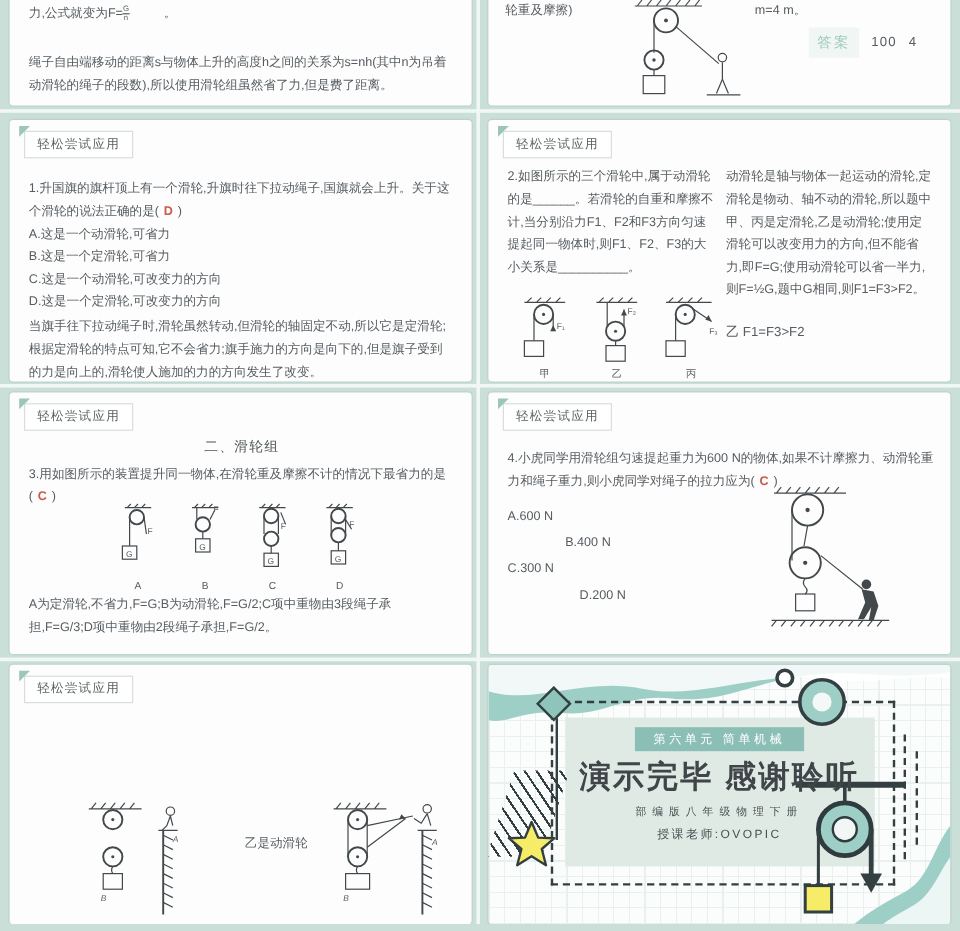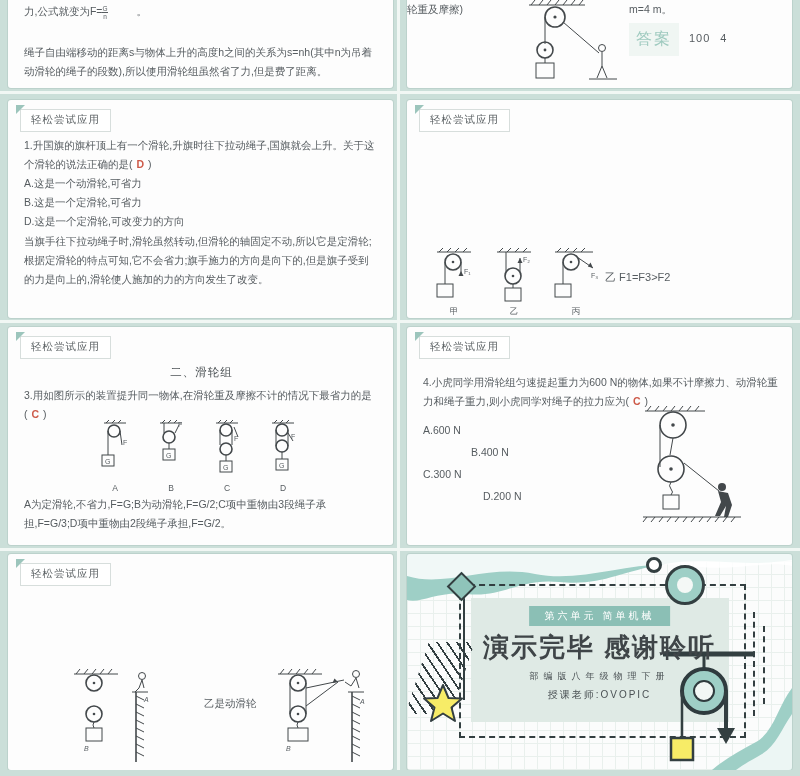--- a/index.html
+++ b/index.html
@@ -25,21 +25,21 @@
   .opt{display:block;}
   .frac{display:inline-block;vertical-align:middle;text-align:center;font-size:6.5px;line-height:1.1;}
   .frac .den{display:block;border-top:1px solid #565c60;}
 
   .content{position:absolute;left:16px;right:14px;}
   .twocol{display:flex;gap:10px;}
   .twocol .lc{flex:0 0 172px;}
   .twocol .rc{flex:1;}
 
   .ansrow{display:flex;align-items:center;gap:10px;}
-  .anslabel{color:#9fcabf;background:#f0f6f3;font-size:16px;padding:2px 7px;letter-spacing:2px;}
+  .anslabel{color:#9fcabf;background:#f0f6f3;font-size:12px;padding:2px 7px;letter-spacing:2px;margin-left:45px;}
   .ansvals{color:#565c60;font-size:11px;letter-spacing:1px;}
 
   svg{display:block;}
   svg .ln{stroke:#43484b;stroke-width:1;fill:none;}
   svg .thk{stroke:#43484b;stroke-width:1.6;fill:none;}
   svg .fil{fill:#43484b;stroke:none;}
   svg text{fill:#565c60;font-size:7px;font-family:"Liberation Sans",sans-serif;}
   .diag-label{font-size:8.5px;color:#565c60;text-align:center;margin-top:2px;}
 
   
@@ -79,21 +79,21 @@
   <div class="content txt" style="top:132px">
     <div>
       <span>力,公式就变为F=</span><span class="frac"><span>G</span><span class="den">n</span></span>
       <span style="margin-left:26px">。</span>
     </div>
     <div style="margin-top:22px">绳子自由端移动的距离s与物体上升的高度h之间的关系为s=nh(其中n为吊着动滑轮的绳子的段数),所以使用滑轮组虽然省了力,但是费了距离。</div>
   </div>
 </div>
 
 <div class="slide col2 row1">
-  <div class="content txt" style="top:130px;left:0">
+  <div class="content txt" style="top:130px;left:14px">
     <span>轮重及摩擦)</span>
   </div>
   <svg width="150" height="86" viewBox="0 0 150 86" style="position:absolute;left:92px;top:128px">
     <path class="ln" d="M30 7 H86 M32 7 l4 -5 M40 7 l4 -5 M48 7 l4 -5 M56 7 l4 -5 M64 7 l4 -5 M72 7 l4 -5 M80 7 l4 -5"></path>
     <circle class="thk" cx="56" cy="19" r="10"></circle>
       <circle class="fil" cx="56" cy="19" r="1.6"></circle>
     <line class="ln" x1="46" y1="19" x2="46" y2="46"></line>
     <circle class="thk" cx="46" cy="52" r="8"></circle>
       <circle class="fil" cx="46" cy="52" r="1.4"></circle>
     <line class="ln" x1="46" y1="60" x2="46" y2="65"></line>
@@ -111,34 +111,39 @@
       <span class="anslabel">答案</span>
       <span class="ansvals">100</span>
       <span class="ansvals">4</span>
     </div>
   </div>
 </div>
 
 <div class="slide col1 row2">
   <div class="badge">轻松尝试应用</div>
   <div class="content" style="top:36px">
-    <div class="txt" style="margin-top:0">
+    <div class="txt" style="margin-top:12px">
       <span>1.升国旗的旗杆顶上有一个滑轮,升旗时往下拉动绳子,国旗就会上升。关于这个滑轮的说法正确的是(</span><span class="ans-red">D</span><span>)</span>
     </div>
     <div class="txt">
       <span class="opt">A.这是一个动滑轮,可省力</span>
       <span class="opt">B.这是一个定滑轮,可省力</span>
+      <span class="opt">C.这是一个动滑轮,可改变力的方向</span>
       <span class="opt">D.这是一个定滑轮,可改变力的方向</span>
     </div>
     <div class="txt" style="margin-top:2px">当旗手往下拉动绳子时,滑轮虽然转动,但滑轮的轴固定不动,所以它是定滑轮;根据定滑轮的特点可知,它不会省力;旗手施力的方向是向下的,但是旗子受到的力是向上的,滑轮使人施加的力的方向发生了改变。</div>
   </div>
 </div>
 
 <div class="slide col2 row2">
   <div class="badge">轻松尝试应用</div>
+  <div class="content twocol" style="top:38px">
+    <div class="lc txt">2.如图所示的三个滑轮中,属于动滑轮的是______。若滑轮的自重和摩擦不计,当分别沿力F1、F2和F3方向匀速提起同一物体时,则F1、F2、F3的大小关系是__________。</div>
+    <div class="rc txt">动滑轮是轴与物体一起运动的滑轮,定滑轮是物动、轴不动的滑轮,所以题中甲、丙是定滑轮,乙是动滑轮;使用定滑轮可以改变用力的方向,但不能省力,即F=G;使用动滑轮可以省一半力,则F=½G,题中G相同,则F1=F3&gt;F2。</div>
+  </div>
   <div style="position:absolute;left:24px;top:146px;display:flex;gap:14px">
     <div>
       <svg width="46" height="58" viewBox="0 0 46 58">
         <path class="ln" d="M6 6 H40 M8 6 l4 -4 M16 6 l4 -4 M24 6 l4 -4 M32 6 l4 -4"></path>
         <circle class="thk" cx="22" cy="16" r="8"></circle>
           <circle class="fil" cx="22" cy="16" r="1.3"></circle>
         <line class="ln" x1="14" y1="16" x2="14" y2="38"></line>
         <line class="ln" x1="30" y1="16" x2="30" y2="30"></line>
         <path class="fil" d="M30 30 l-2.5 -5 h5 z" transform="rotate(180 30 27.5)"></path>
         <text x="33" y="28">F₁</text>

